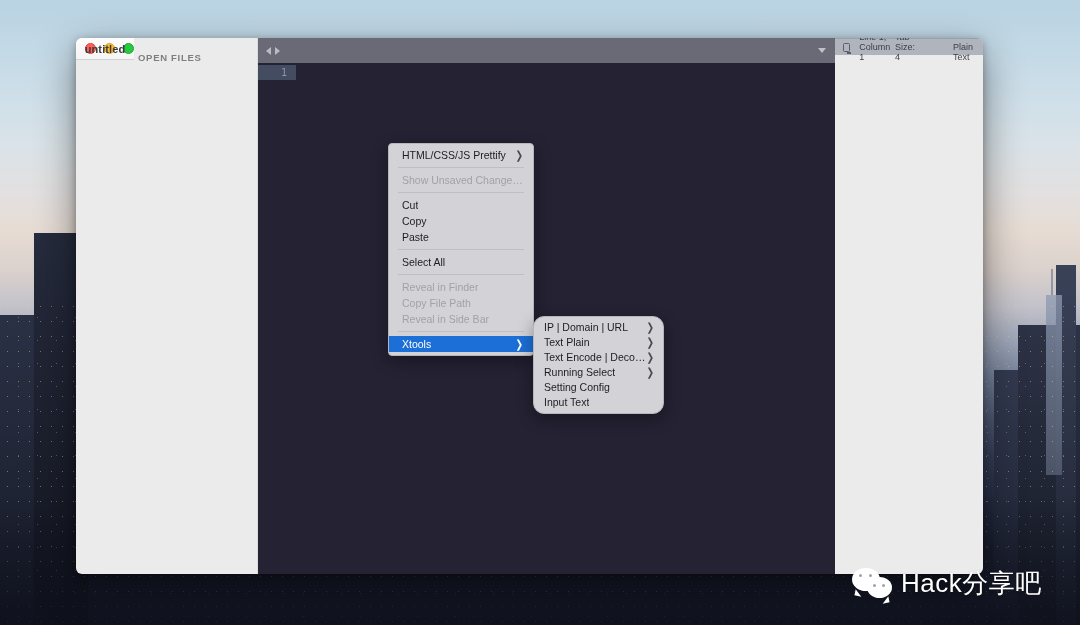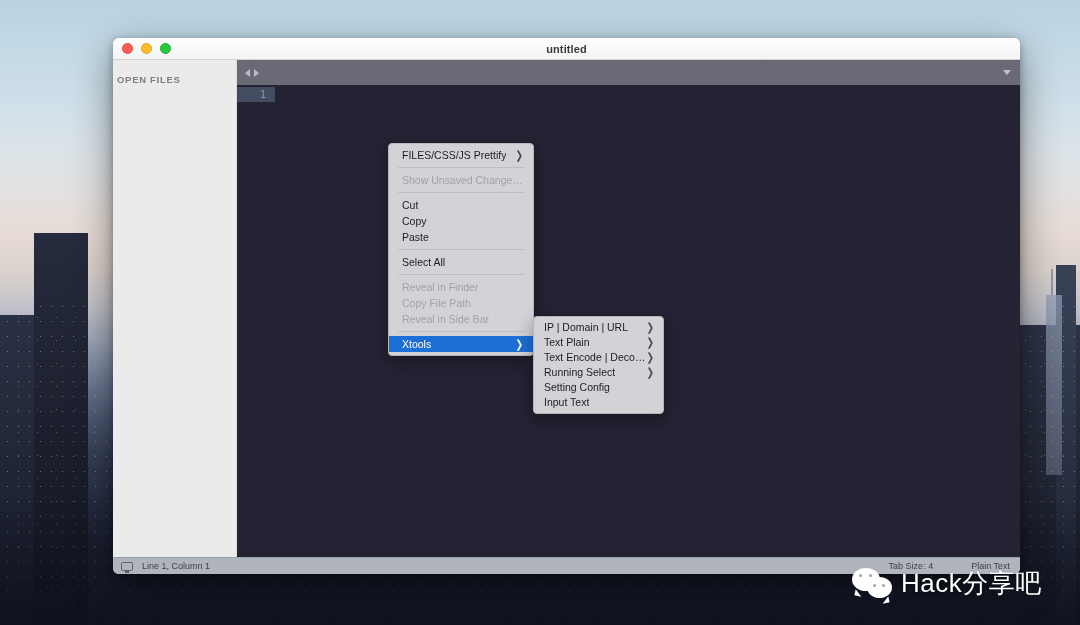--- a/index.html
+++ b/index.html
@@ -54,21 +54,21 @@
 
   
   #window {
     position: absolute;
     left: 76px; top: 38px;
     width: 907px; height: 536px;
     border-radius: 6px;
     overflow: hidden;
     box-shadow: 0 14px 40px rgba(0,0,0,.45), 0 2px 8px rgba(0,0,0,.3);
     background: #ebebeb;
-    display: flex; flex-direction: column; margin-left: 37px;
+    display: flex; flex-direction: row;
   }
 
   
   #titlebar {
     height: 22px;
     background: linear-gradient(180deg,#fdfdfd,#f4f4f4);
     border-bottom: 1px solid #d2d2d2;
     display: flex; align-items: center;
     position: relative; flex: 0 0 22px;
   }
@@ -189,21 +189,21 @@
   .mi.selected .chev { color: #ffffff; }
   .sep { height: 1px; background: #bfbfc3; margin: 4px 9px; }
 
   
   #ctx-submenu {
     position: absolute;
     left: 533px; top: 316px;
     width: 131px;
     background: #d3d3d7;
     border: 1px solid #b6b6ba;
-    border-radius: 4px;
+    border-radius: 11px;
     box-shadow: 0 5px 16px rgba(0,0,0,.35);
     padding: 3px 0;
     font-size: 10.5px;
     color: #1d1d1f;
   }
   #ctx-submenu .mi { height: 15px; line-height: 15px; padding: 0 9px 0 10px; }
 
   
   #watermark {
     position: absolute;
@@ -299,21 +299,21 @@
         <span>Tab Size: 4</span>
         <span>Plain Text</span>
       </div>
     </div>
 
   </div>
 
   <div id="ctx-menu">
 
     <div class="mi">
-      <span class="label">FILES/CSS/JS Prettify</span>
+      <span class="label">HTML/CSS/JS Prettify</span>
       <span class="chev">❯</span>
     </div>
 
     <div class="sep"></div>
 
     <div class="mi disabled">
       <span class="label">Show Unsaved Changes...</span>
     </div>
 
     <div class="sep"></div>

